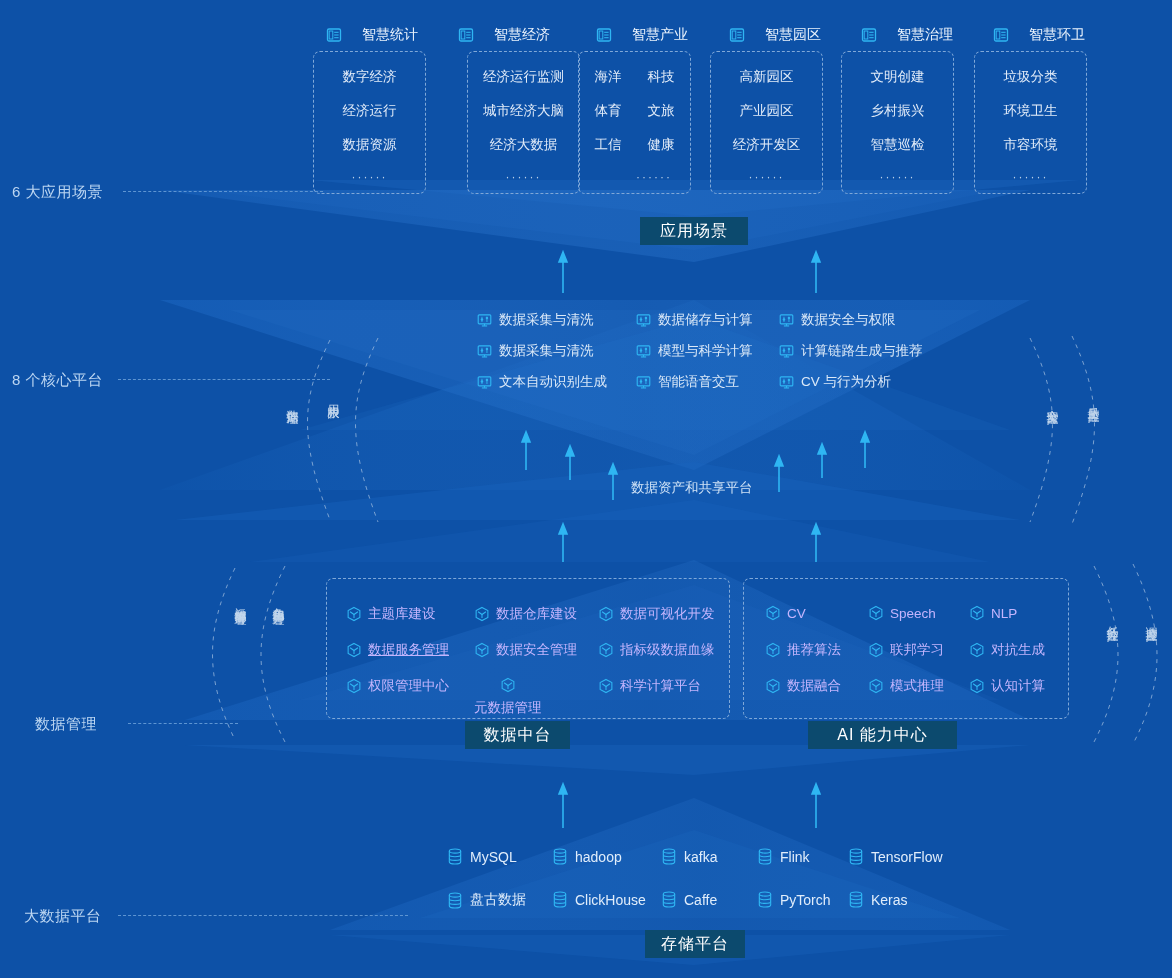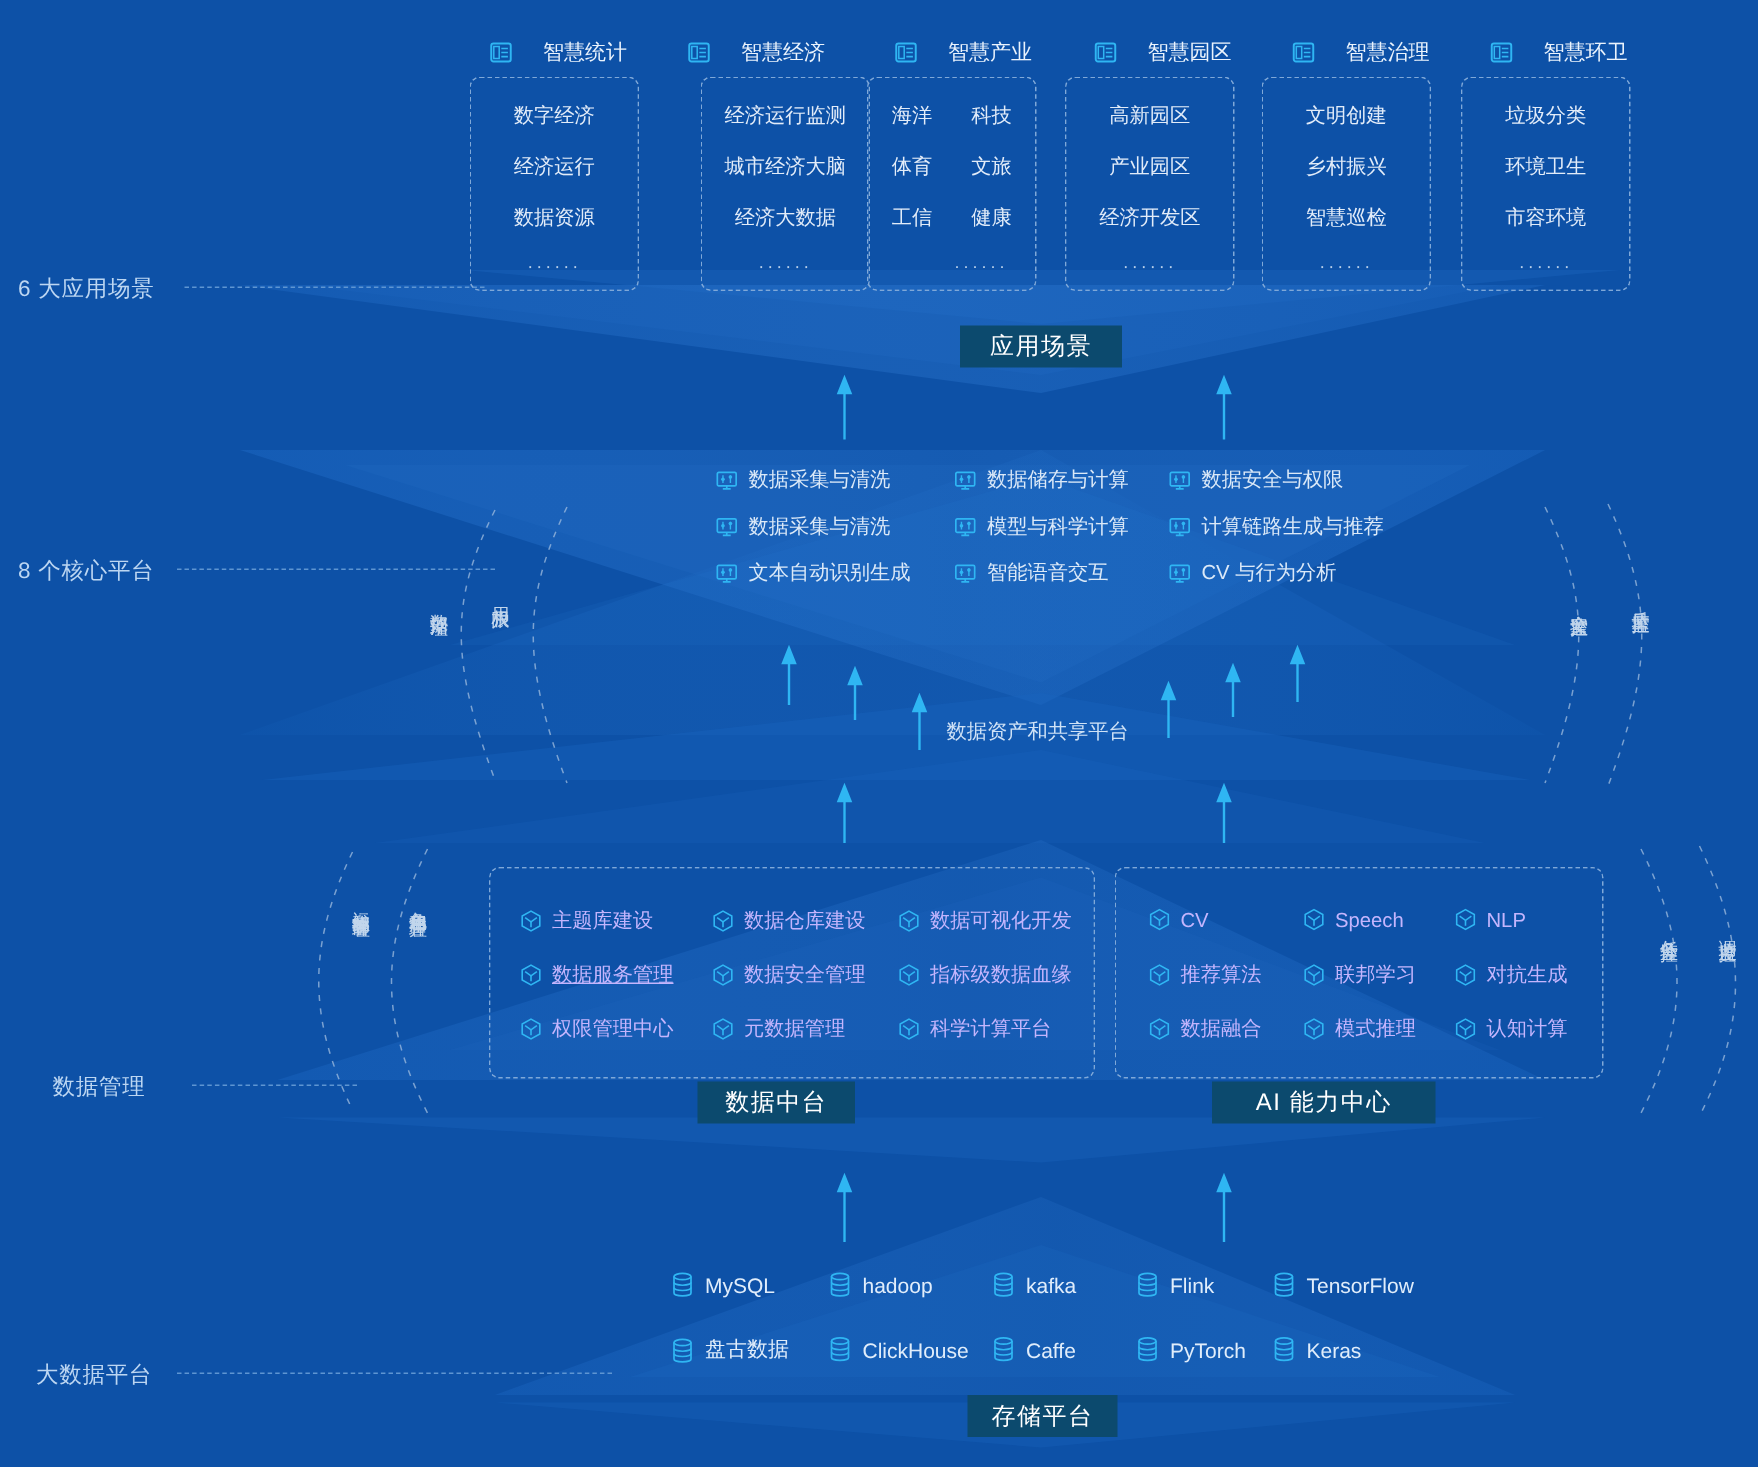--- a/index.html
+++ b/index.html
@@ -588,21 +588,21 @@
   <div class="panel-item" style="left:346px; top:677px;">
     <span>
       <svg width="16" height="16" viewBox="0 0 18 18">
           <polygon points="9,1.6 15.6,5.2 15.6,12.8 9,16.4 2.4,12.8 2.4,5.2" fill="none" stroke="#2fb6f3" stroke-width="1.2"></polygon>
           <polyline points="4.6,6.5 9,9.6 13.4,6.5" fill="none" stroke="#2fb6f3" stroke-width="1.2"></polyline>
           <line x1="9" y1="9.6" x2="9" y2="13.6" stroke="#2fb6f3" stroke-width="1.2"></line>
         </svg>
     </span>
     <span>权限管理中心</span>
   </div>
-  <div class="panel-item" style="left:474px; top:677px;">
+  <div class="panel-item" style="left:474px; top:677px;flex-direction:column;">
     <span>
       <svg width="16" height="16" viewBox="0 0 18 18">
           <polygon points="9,1.6 15.6,5.2 15.6,12.8 9,16.4 2.4,12.8 2.4,5.2" fill="none" stroke="#2fb6f3" stroke-width="1.2"></polygon>
           <polyline points="4.6,6.5 9,9.6 13.4,6.5" fill="none" stroke="#2fb6f3" stroke-width="1.2"></polyline>
           <line x1="9" y1="9.6" x2="9" y2="13.6" stroke="#2fb6f3" stroke-width="1.2"></line>
         </svg>
     </span>
     <span>元数据管理</span>
   </div>
   <div class="panel-item" style="left:598px; top:677px;">

